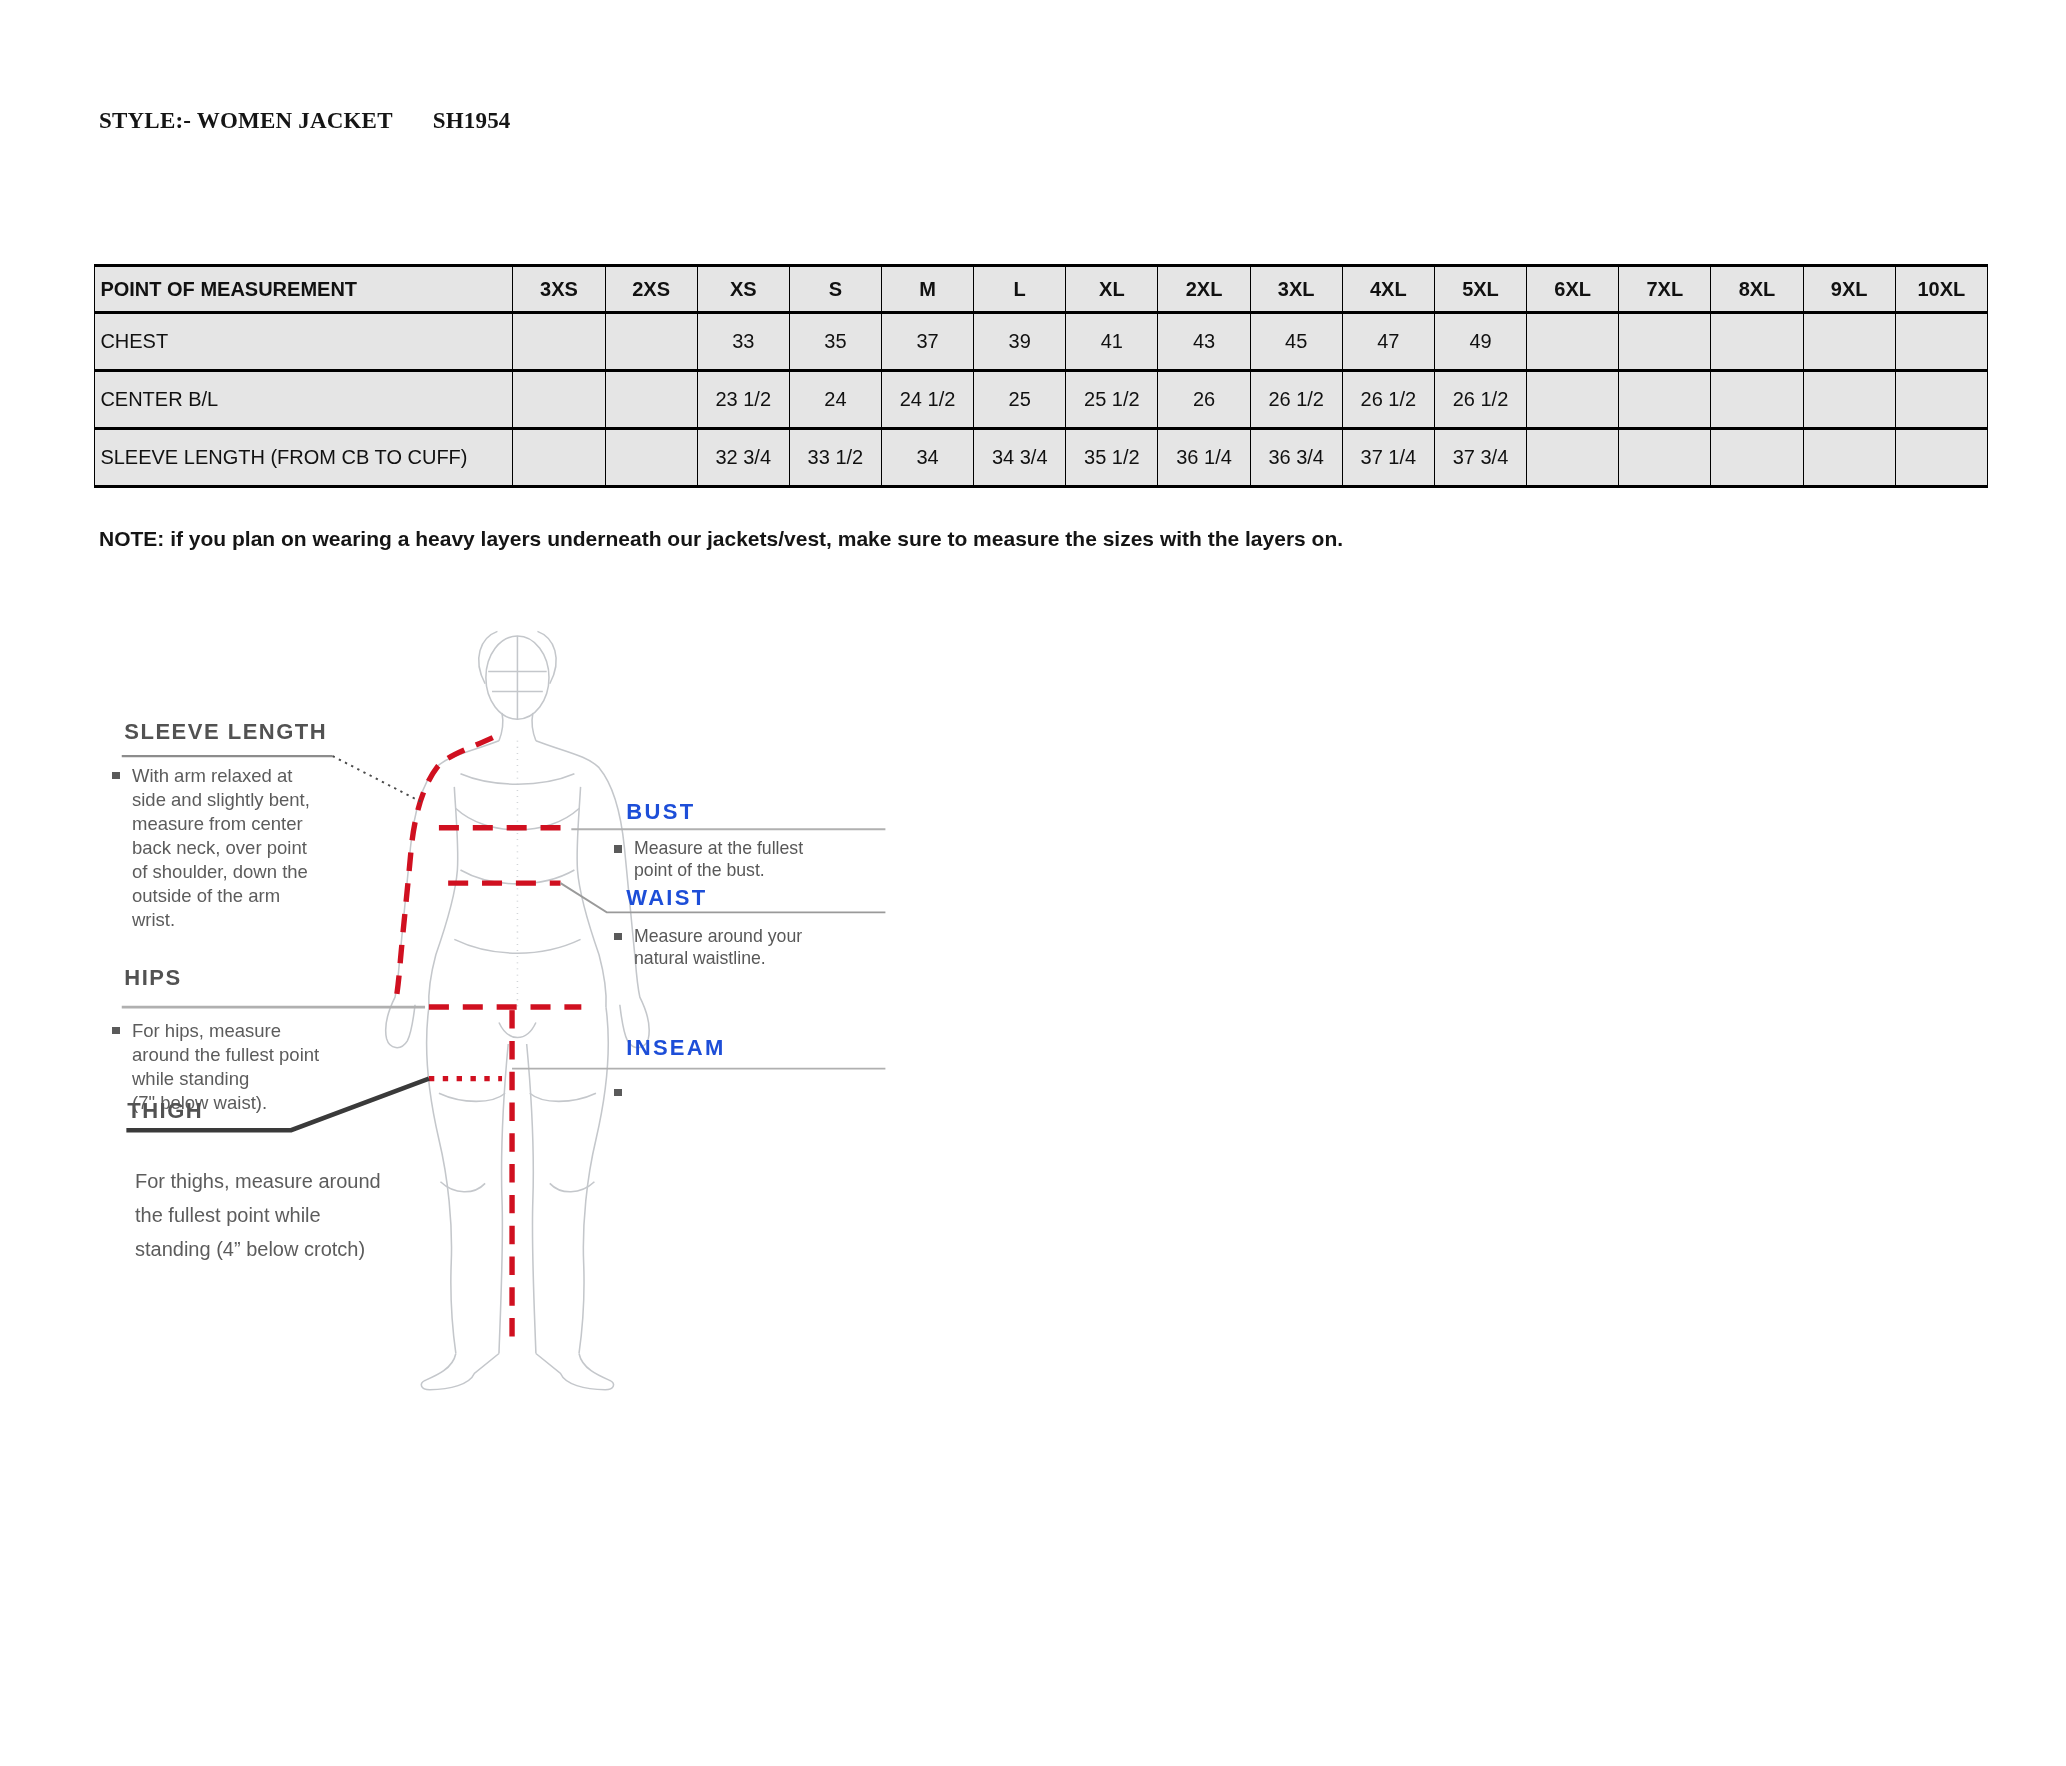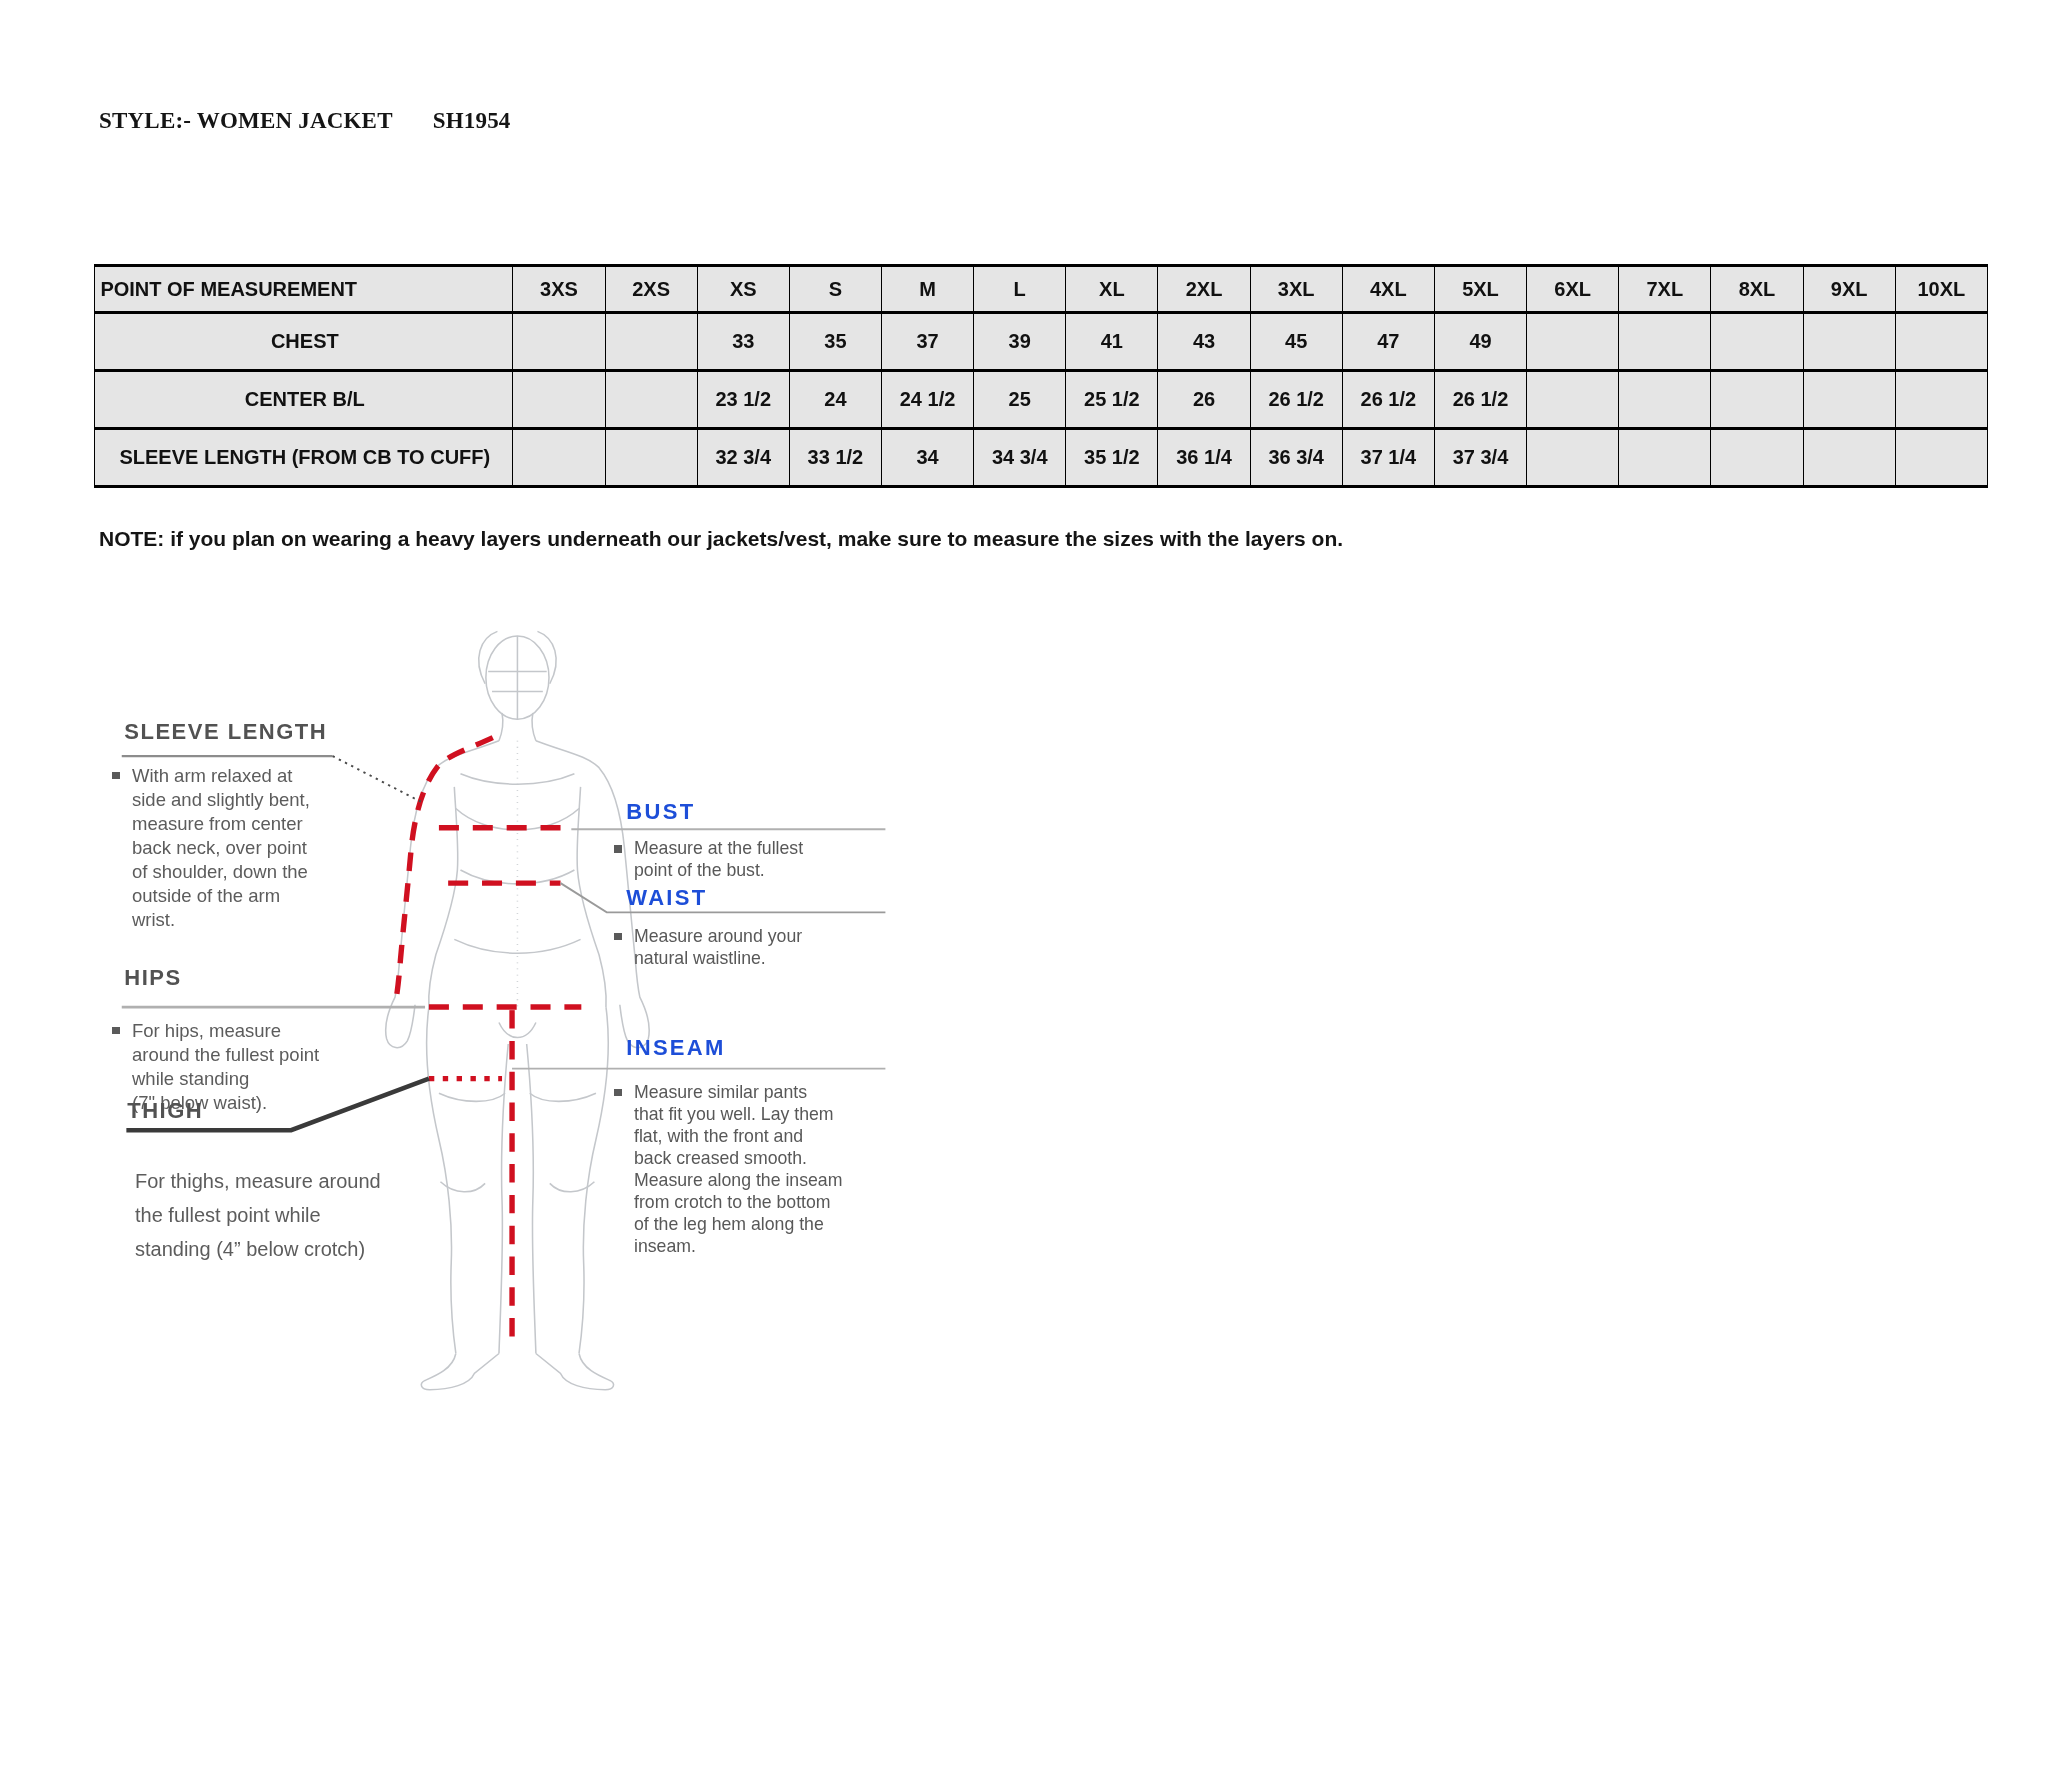--- a/index.html
+++ b/index.html
@@ -13,21 +13,21 @@
   
   .size-table-wrap{position:absolute;left:94px;top:264px;width:1894px;}
   table.size-table{border-collapse:collapse;width:100%;table-layout:fixed;background:#e5e5e5;}
   table.size-table td,table.size-table th{
     border-left:1.5px solid #000;border-right:1.5px solid #000;
     border-top:3.8px solid #000;border-bottom:3.8px solid #000;
     font-size:20px;text-align:center;vertical-align:middle;padding:0 3.1px;
     overflow:hidden;white-space:nowrap;
   }
   table.size-table tr.hdr th{height:44px;font-weight:bold;}
-  table.size-table tr.datarow td{height:55px;font-weight:bold;text-align:center;}
+  table.size-table tr.datarow td{height:55px;font-weight:normal;}
   table.size-table td.rowlabel{text-align:left;font-weight:bold;padding-left:5.4px;white-space:normal;}
   table.size-table th.poml{text-align:left;padding-left:5.4px;}
   
   .doc-note{position:absolute;left:99px;top:527px;font-size:21px;font-weight:bold;color:#151515;}
   
   .diagram-svg{position:absolute;left:0;top:616px;}
   .blk{position:absolute;width:323px;}
   .blk .h{font-weight:bold;color:#525252;font-size:22px;letter-spacing:1.5px;margin-left:12.3px;}
   .blk .lst{display:flex;margin-left:0;}
   .blk .sq{flex:0 0 7.7px;width:7.7px;height:7.7px;background:#5a5a5a;margin-top:7.7px;margin-right:12.3px;}
@@ -230,16 +230,15 @@
     <div class="h">WAIST</div>
     <div class="lst">
       <span class="sq"></span>
       <div class="txt">Measure around your<br>natural waistline.</div>
     </div>
   </div>
 <div class="blk blk-right" id="blk-inseam">
     <div class="h">INSEAM</div>
     <div class="lst">
       <span class="sq"></span>
-      <div class="txt">Measure similar pants<br>that fit you well. Lay them<br>flat, with the front and<br>back creased smooth.<br>Measure along the inseam<br>from crotch to the bottom<br>of the leg hem along the<br>inseam.</div>
     </div>
   </div>
 
 
 </body></html>

